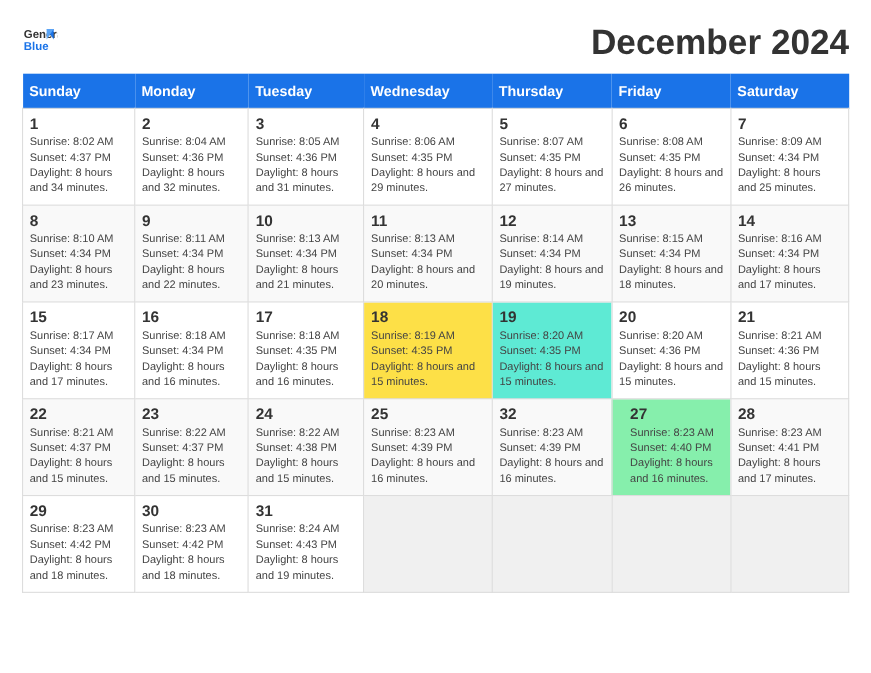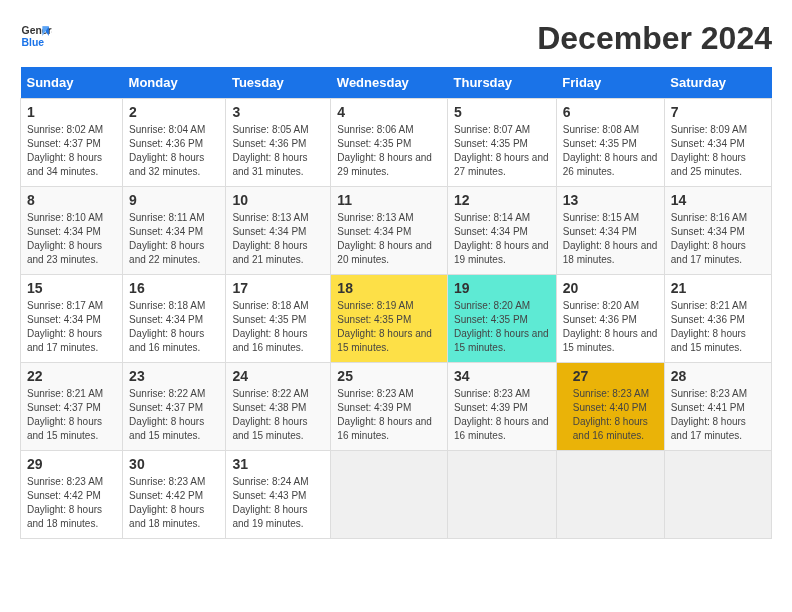--- a/index.html
+++ b/index.html
@@ -207,24 +207,24 @@
         </td>
         <td style="background: rgb(249, 249, 249);">
           <div class="day-num">24</div>
           <div class="day-info">Sunrise: 8:22 AM<br>Sunset: 4:38 PM<br>Daylight: 8 hours and 15 minutes.</div>
         </td>
         <td style="background: rgb(249, 249, 249);">
           <div class="day-num">25</div>
           <div class="day-info">Sunrise: 8:23 AM<br>Sunset: 4:39 PM<br>Daylight: 8 hours and 16 minutes.</div>
         </td>
         <td style="background: rgb(249, 249, 249);">
-          <div class="day-num">34</div>
+          <div class="day-num">32</div>
           <div class="day-info">Sunrise: 8:23 AM<br>Sunset: 4:39 PM<br>Daylight: 8 hours and 16 minutes.</div>
         </td>
-        <td style="background: #eab308; padding-left: 16px;">
+        <td style="background: #86efac; padding-left: 16px;">
           <div class="day-num">27</div>
           <div class="day-info">Sunrise: 8:23 AM<br>Sunset: 4:40 PM<br>Daylight: 8 hours and 16 minutes.</div>
         </td>
         <td style="background: rgb(249, 249, 249);">
           <div class="day-num">28</div>
           <div class="day-info">Sunrise: 8:23 AM<br>Sunset: 4:41 PM<br>Daylight: 8 hours and 17 minutes.</div>
         </td>
       </tr>
       <tr style="background: rgb(255, 255, 255);">
         <td style="background: rgb(255, 255, 255);">

